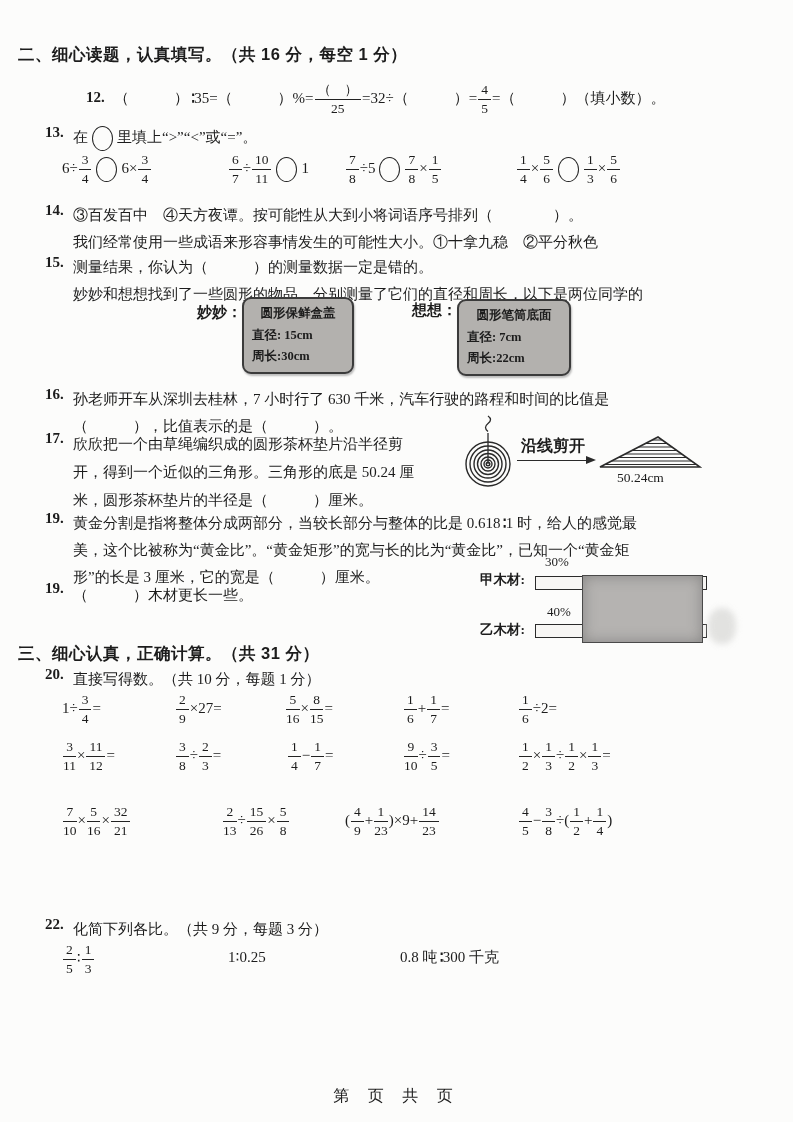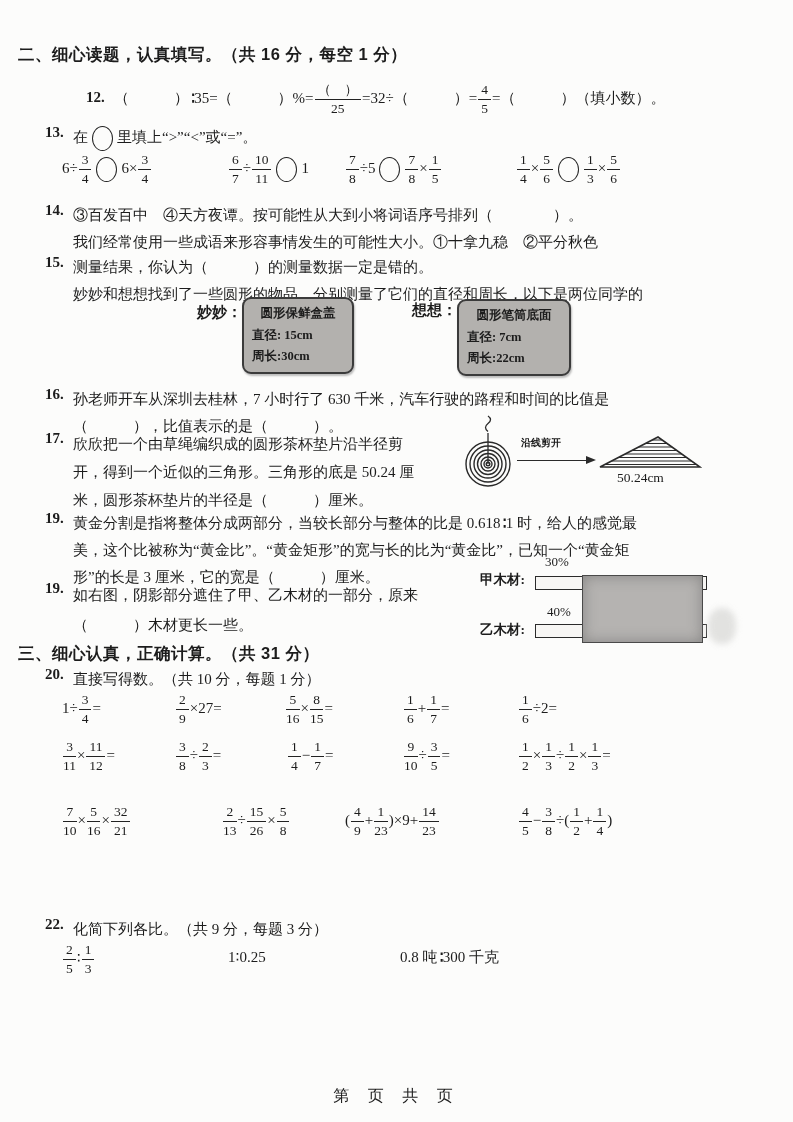--- a/index.html
+++ b/index.html
@@ -24,21 +24,21 @@
   .frac .fden{display:block;padding-top:1.5px;}
   .circ{display:inline-block;width:19px;height:23px;border:1.5px solid #222;
         border-radius:50%;vertical-align:middle;margin:0 4px;}
   
   .mbox{position:absolute;background:#b3b1ae;border:2px solid #3b3b3b;border-radius:9px;
         padding:4px 8px;font-weight:bold;font-size:12.5px;line-height:1.72;
         box-shadow:1px 2px 2px rgba(0,0,0,.25);}
   .mbox .mtitle{text-align:center;}
   .blabel{position:absolute;font-weight:bold;font-size:15px;}
   
-  .cutlabel{position:absolute;font-weight:bold;font-size:10px;}
+  .cutlabel{position:absolute;font-weight:bold;font-size:16px;}
   .arrowline{position:absolute;height:0;border-top:1.6px solid #2a2a2a;}
   .arrowline:after{content:'';position:absolute;right:-3px;top:-5px;width:0;height:0;
         border-left:10px solid #2a2a2a;border-top:4.5px solid transparent;border-bottom:4.5px solid transparent;}
   .cmlabel{position:absolute;font-size:13.5px;}
   
   .fig19-label{position:absolute;font-weight:bold;font-size:13.5px;}
   .pct{position:absolute;font-size:13px;}
   .bar{position:absolute;height:12px;background:#f7f6f4;border:1.6px solid #2b2b2b;}
   .shade{position:absolute;background:#b5b3b1;border:1px solid #4a4a4a;
          box-shadow:inset 0 0 14px rgba(90,90,90,.5);}
@@ -161,21 +161,20 @@
     <div class="qbody">
       <div class="qline">黄金分割是指将整体分成两部分，当较长部分与整体的比是 0.618∶1 时，给人的感觉最</div>
       <div class="qline">美，这个比被称为“黄金比”。“黄金矩形”的宽与长的比为“黄金比”，已知一个“黄金矩</div>
       <div class="qline" style="width:440px;">形”的长是 3 厘米，它的宽是（　　　）厘米。</div>
     </div>
   </div>
 
   <div class="q lh30" style="top:580px;width:450px;">
     <span class="qnum">19.</span>
     <div class="qbody">
-      <div class="qline">如右图，阴影部分遮住了甲、乙木材的一部分，原来</div>
       <div class="qline">（　　　）木材更长一些。</div>
     </div>
   </div>
 
   <div class="abs" style="left:472px;top:552px;width:310px;height:102px;">
     <div class="pct" style="left:73px;top:2px;">30%</div>
     <div class="fig19-label" style="left:8px;top:19px;">甲木材:</div>
     <div class="bar" style="left:63px;top:24px;width:170px;"></div>
     <div class="pct" style="left:75px;top:52px;">40%</div>
     <div class="fig19-label" style="left:8px;top:69px;">乙木材:</div>

